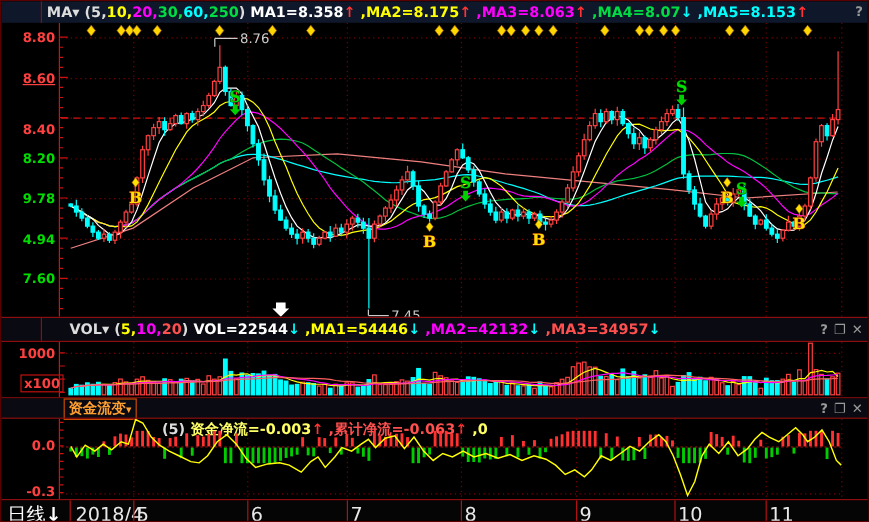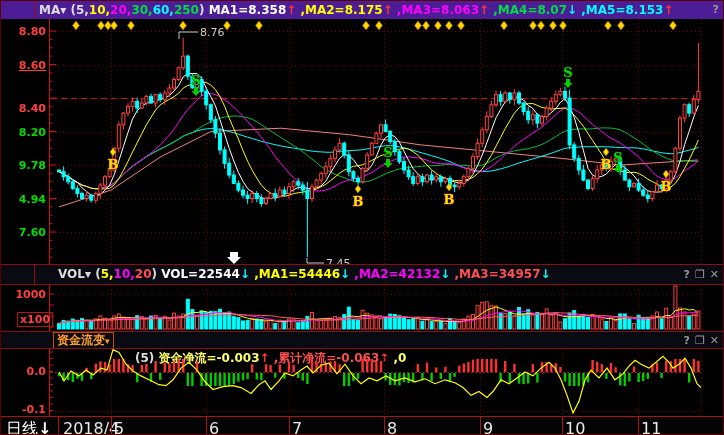--- a/index.html
+++ b/index.html
@@ -17,21 +17,21 @@
   .axisrow .mlabel{position:absolute;top:2px;font-size:16px;color:#e8e8e8;}
   .boxed{border:1px solid #c84b00;color:#ffa030;font-size:12px;line-height:14px;padding:0 3px;}
   svg{display:block;}
   .selector{cursor:pointer;}
 </style>
 </head>
 <body>
 
 <div id="screen">
 
-  <div class="abs hdr" style="top:0;left:0;width:724px;height:18px;background:#4c1d95;">
+  <div class="abs hdr" style="top:0;left:0;width:724px;height:18px;background:#0f172a;">
     <div class="abs" style="left:33px;top:0;width:1px;height:18px;background:#8c0e0e;"></div>
     <div id="ma-seg" class="abs selector" style="left:38px;top:0;"><span style="color: rgb(221, 221, 221);">MA</span><span style="color: rgb(221, 221, 221);">▾ </span><span style="color: rgb(221, 221, 221);">(</span><span style="color: rgb(221, 221, 221);">5,</span><span style="color: rgb(255, 255, 0);">10,</span><span style="color: rgb(255, 0, 255);">20,</span><span style="color: rgb(0, 221, 68);">30,</span><span style="color: rgb(0, 255, 255);">60,</span><span style="color: rgb(0, 221, 68);">250</span><span style="color: rgb(221, 221, 221);">)  </span><span style="color: rgb(255, 255, 255);">MA1=8.358</span><span style="color: rgb(255, 51, 51);">↑</span><span style="color: rgb(255, 255, 0);"> ,MA2=8.175</span><span style="color: rgb(255, 51, 51);">↑</span><span style="color: rgb(255, 0, 255);"> ,MA3=8.063</span><span style="color: rgb(255, 51, 51);">↑</span><span style="color: rgb(0, 221, 68);"> ,MA4=8.07</span><span style="color: rgb(0, 255, 255);">↓</span><span style="color: rgb(0, 255, 255);"> ,MA5=8.153</span><span style="color: rgb(255, 51, 51);">↑</span></div>
     <div class="abs winbtn" style="right:6px;top:2px;line-height:14px;">?</div>
   </div>
 
   <svg id="main-svg" class="abs" style="top:18px;left:0;" width="724" height="245">
       <line x1="110.5" y1="0" x2="110.5" y2="245" stroke="#7a0000" stroke-dasharray="1,3"></line>
       <line x1="205.5" y1="0" x2="205.5" y2="245" stroke="#7a0000" stroke-dasharray="1,3"></line>
       <line x1="288.5" y1="0" x2="288.5" y2="245" stroke="#7a0000" stroke-dasharray="1,3"></line>
       <line x1="383.5" y1="0" x2="383.5" y2="245" stroke="#7a0000" stroke-dasharray="1,3"></line>
@@ -765,21 +765,21 @@
       <rect x="668.5999999999999" y="12.1246819632361" width="2.4" height="10.8753180367639" fill="#ff3030"></rect>
       <rect x="673.1999999999999" y="10" width="2.4" height="13" fill="#ff3030"></rect>
       <rect x="677.8" y="10" width="2.4" height="13" fill="#ff3030"></rect>
       <rect x="682.3999999999999" y="10" width="2.4" height="13" fill="#ff3030"></rect>
       <rect x="686.9999999999999" y="24" width="2.4" height="9.538845377741211" fill="#00cc00"></rect>
       <rect x="691.5999999999999" y="10" width="2.4" height="13" fill="#ff3030"></rect>
       <rect x="696.1999999999999" y="11.765776466112754" width="2.4" height="11.234223533887246" fill="#ff3030"></rect>
       <polyline points="58,23.0 63,31.8 70,22.0 78,26.9 85,21.1 92,25.9 100,19.1 106,21.1 112,0.6 118,3.5 125,15.2 132,22.0 140,26.9 148,30.8 158,35.7 165,36.7 172,30.8 180,19.1 188,13.3 196,21.1 204,32.8 212,40.5 222,37.6 232,36.7 240,38.6 250,44.5 258,35.7 264,31.8 270,40.5 278,31.8 284,24.0 292,26.9 300,21.1 306,17.1 312,24.0 320,16.2 328,14.2 336,24.9 344,15.2 352,26.9 360,34.7 368,28.9 376,31.8 385,26.9 394,31.8 404,28.9 414,32.8 424,29.8 434,34.7 444,30.8 454,33.7 462,38.6 470,46.4 478,42.5 486,48.4 492,42.5 500,30.8 508,34.7 516,28.9 524,23.0 532,26.9 540,19.1 548,13.3 554,19.1 560,30.8 566,46.4 572,63.9 578,52.3 584,30.8 590,21.1 598,28.9 606,19.1 614,30.8 622,24.9 628,17.1 634,11.3 640,15.2 648,19.1 655,13.3 662,7.4 668,13.3 672,19.1 678,15.2 684,9.3 690,19.1 696,34.7 700,38.6" fill="none" stroke="#ffff00" stroke-width="1.2"></polyline>
     </svg>
   <div class="pricelabel" style="top:364px;left:5px;color:#ff4040;">0.0</div>
-  <div class="pricelabel" style="top:402px;left:5px;color:#ff4040;">-0.1</div>
+  <div class="pricelabel" style="top:402px;left:5px;color:#ff4040;">-0.3</div>
 
   <div class="sep" style="top:415px;background:#b01212;"></div>
 
   <div class="axisrow">
     <span class="mlabel selector" style="left:5px;color:#ffffff;"><span>日线</span><span style="font-weight:bold;">↓</span></span>
     <span id="axis-labels"></span>
     <div class="abs" style="left:25px;top:17px;width:62px;height:2px;background:#c87800;"></div>
   <span class="mlabel" style="left: 62px;">2018/4</span><span class="mlabel" style="left: 113px;">5</span><span class="mlabel" style="left: 208px;">6</span><span class="mlabel" style="left: 291px;">7</span><span class="mlabel" style="left: 386px;">8</span><span class="mlabel" style="left: 482px;">9</span><span class="mlabel" style="left: 564px;">10</span><span class="mlabel" style="left: 640px;">11</span></div>
 
 <div class="vline" style="left: 57px; top: 416px; height: 19px; background: rgb(176, 18, 18);"></div>

